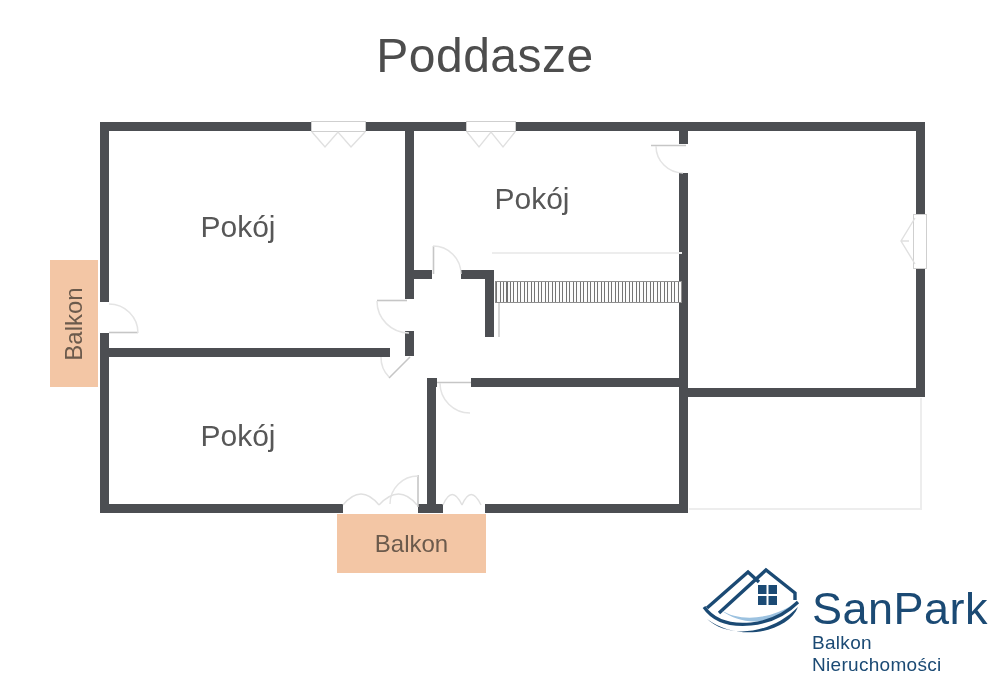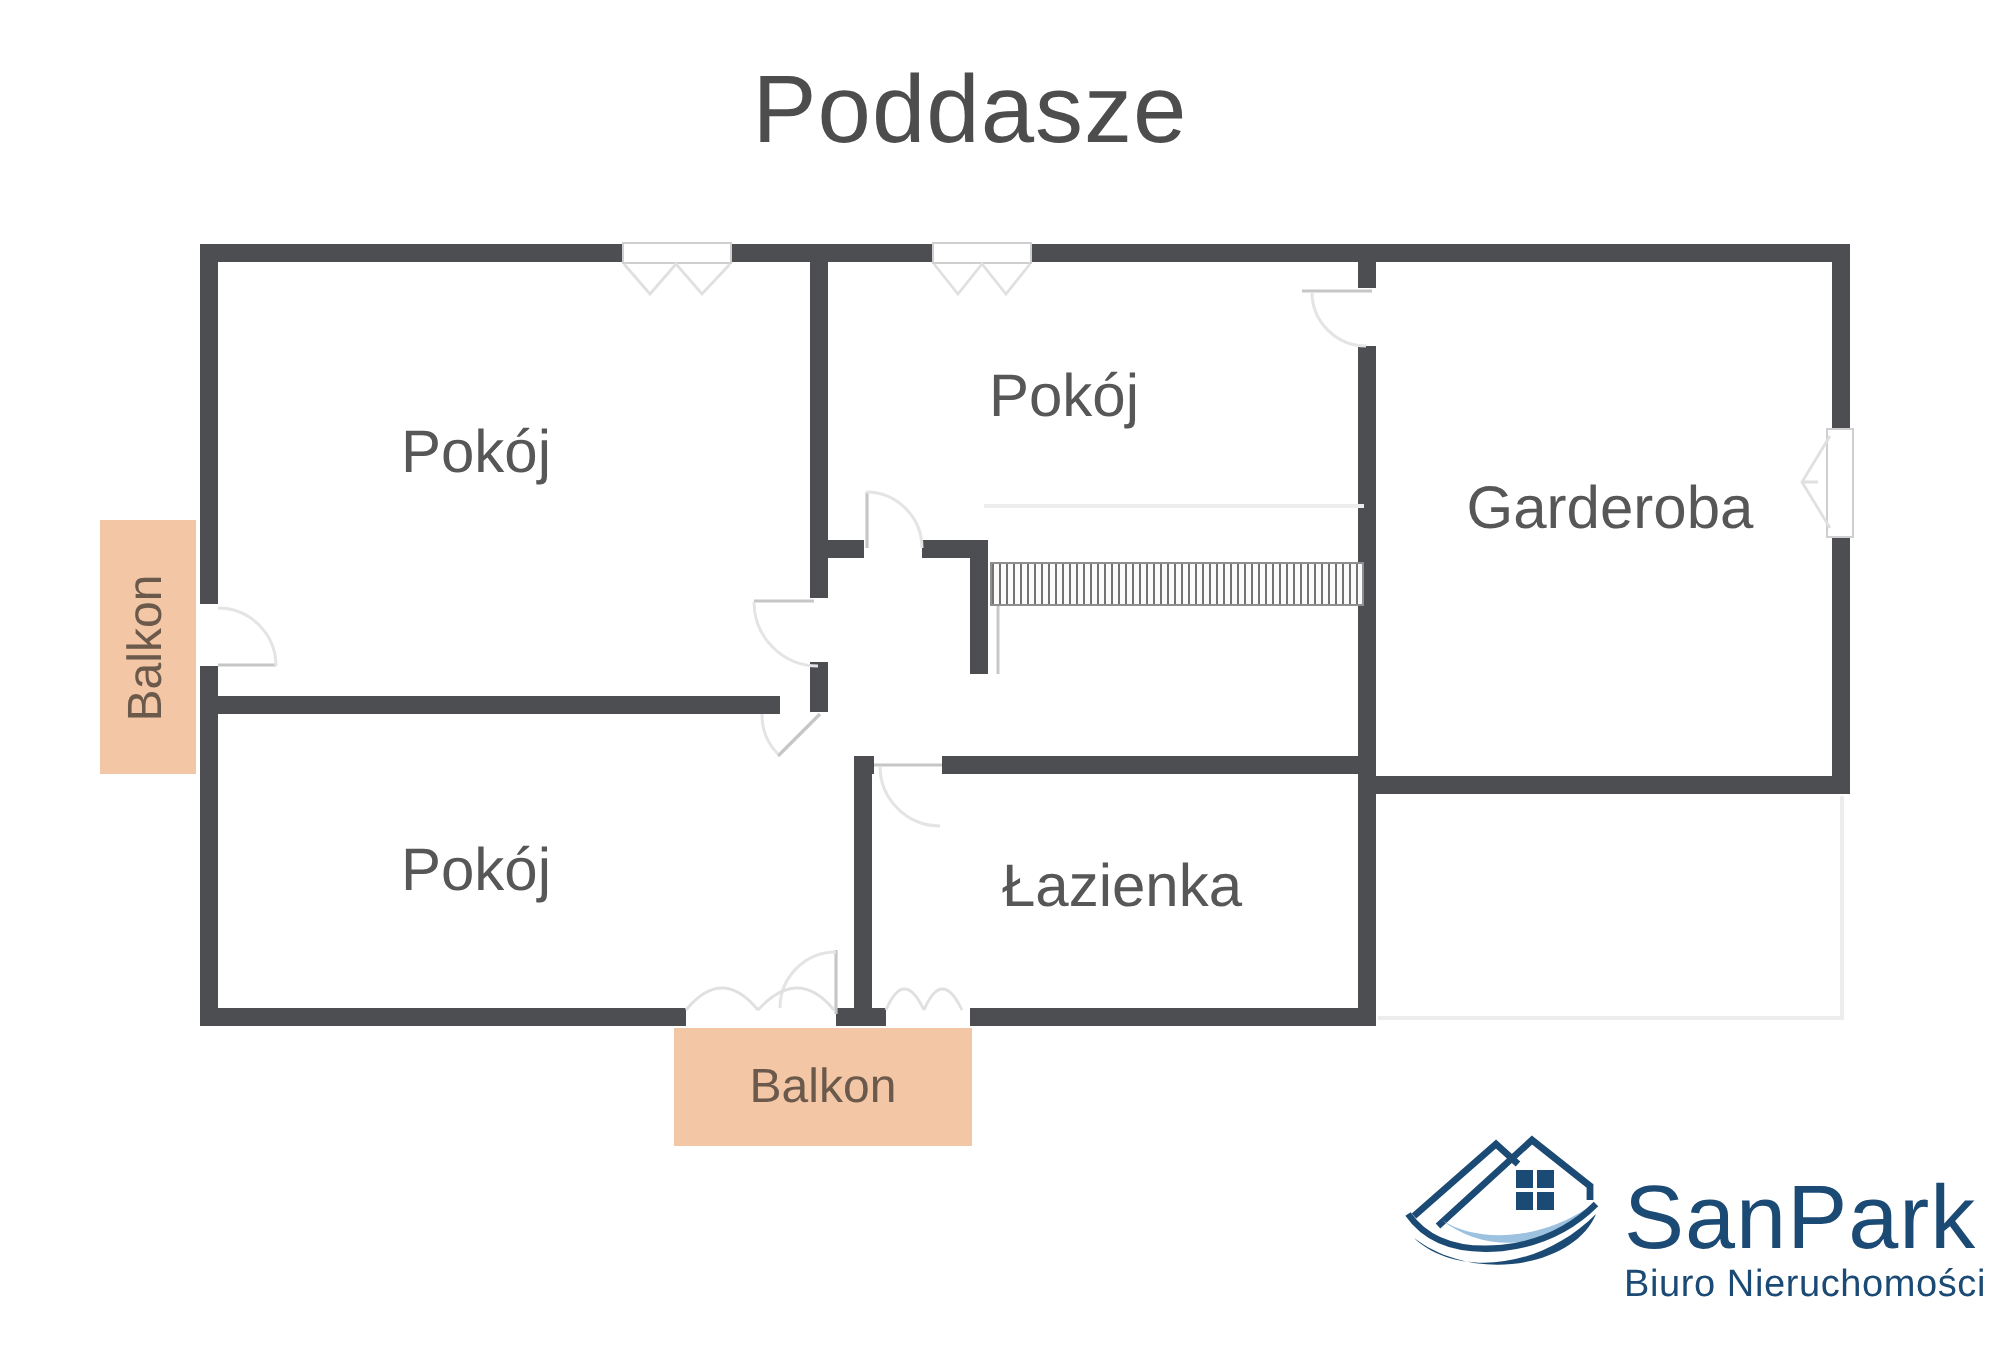--- a/index.html
+++ b/index.html
@@ -98,33 +98,31 @@
     <path class="cas" d="M343,505 Q361,483 379,505 M379,505 Q399,483 417,505"></path>
     <path class="cas" d="M443,505 Q452,484 462,505 M462,505 Q471,484 481,505"></path>
 
     <path class="faint" d="M492,253 L682,253"></path>
     <path class="stairline" d="M499,303 L499,337"></path>
     <path class="faint" d="M921,398 L921,509 L689,509"></path>
   </svg>
 
   <div class="room-label" style="left:238px;top:227px;">Pokój</div>
   <div class="room-label" style="left:532px;top:199px;">Pokój</div>
-  <div class="room-label" style="left:805px;top:255px;">Garderoba</div>
   <div class="room-label" style="left:238px;top:436px;">Pokój</div>
-  <div class="room-label" style="left:561px;top:444px;">Łazienka</div>
 
   <div class="logo">
     <svg width="112" height="92" viewBox="0 0 110 92">
       <path class="roof" d="M8,50 L49,14 L60,24"></path>
       <path class="roof" d="M20,55 L67,12 L96,35 L96,42"></path>
       <rect x="59" y="27" width="19" height="20" fill="var(--logo-dark)"></rect>
       <path d="M68.5,27 L68.5,47 M59,37 L78,37" stroke="#ffffff" stroke-width="2" fill="none"></path>
       <path d="M22,52 C40,64 72,62 96,45 C80,66 44,70 22,52 Z" fill="var(--logo-light)"></path>
       <path d="M5,49 C14,62 30,68 52,66 C70,64 86,57 99,44" stroke="var(--logo-dark)" stroke-width="3.2" fill="none"></path>
       <path d="M8,61 C28,80 70,78 99,49 C89,74 40,85 8,61 Z" fill="var(--logo-dark)"></path>
     </svg>
     <div class="logo-text">
       <div class="brand">SanPark</div>
-      <div class="tagline">Biuro Nieruchomości</div>
+      <div class="tagline">Balkon Nieruchomości</div>
     </div>
   </div>
 
 </div>
 
 </body></html>

